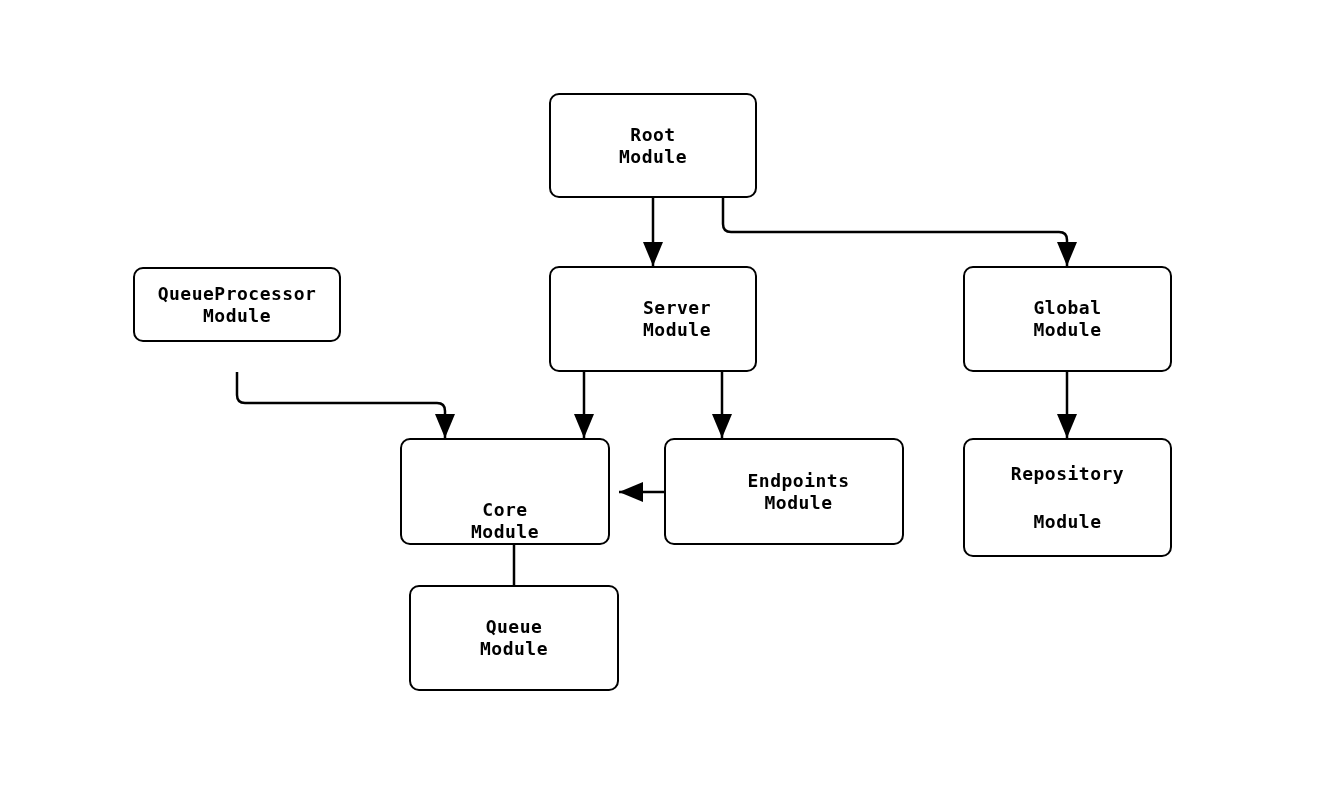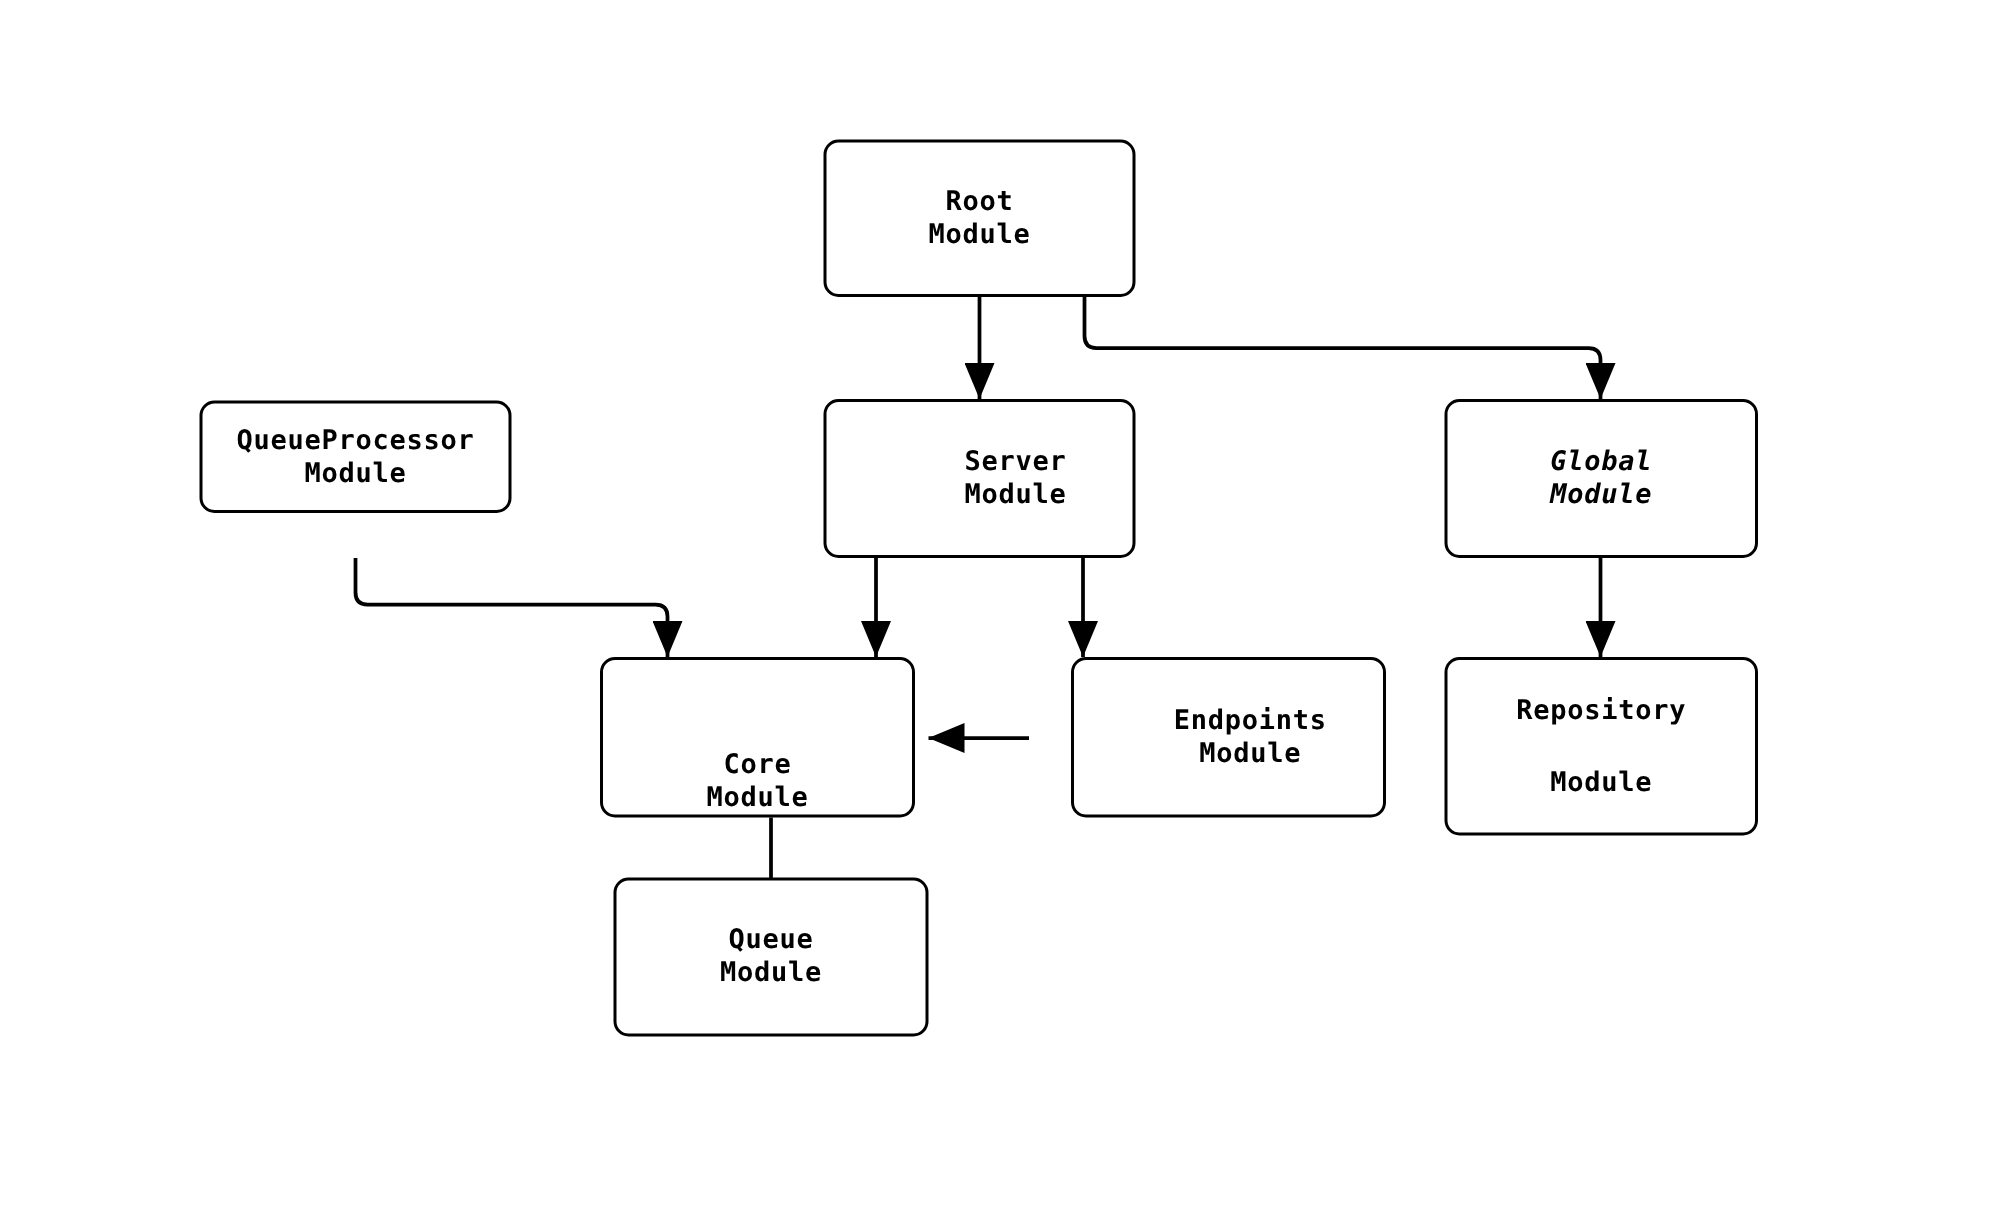--- a/index.html
+++ b/index.html
@@ -37,23 +37,23 @@
     font-weight: bold;
     font-size: 18px;
     line-height: 22px;
     letter-spacing: 0.5px;
   }
   .node span { display: block; }
 
   .n-root          { left: 549px;  top: 93px;  width: 208px; height: 105px; }
   .n-queueproc     { left: 133px;  top: 267px; width: 208px; height: 75px; }
   .n-server        { left: 549px;  top: 266px; width: 208px; height: 106px; padding-left: 48px; }
-  .n-global        { left: 963px;  top: 266px; width: 209px; height: 106px; font-style: italic; }
+  .n-global        { left: 963px;  top: 266px; width: 209px; height: 106px; }
   .n-core          { left: 400px;  top: 438px; width: 210px; height: 107px; justify-content: flex-end; }
-  .n-endpoints     { left: 714px;  top: 438px; width: 210px; height: 107px; padding-left: 29px; }
+  .n-endpoints     { left: 664px;  top: 438px; width: 240px; height: 107px; padding-left: 29px; }
   .n-repository    { left: 963px;  top: 438px; width: 209px; height: 119px; gap: 26px; }
   .n-queue         { left: 409px;  top: 585px; width: 210px; height: 106px; }
 </style>
 </head>
 <body>
 
 <div class="canvas">
 
   <svg class="edge-layer" width="1337" height="809" viewBox="0 0 1337 809" xmlns="http://www.w3.org/2000/svg">
     <defs>

